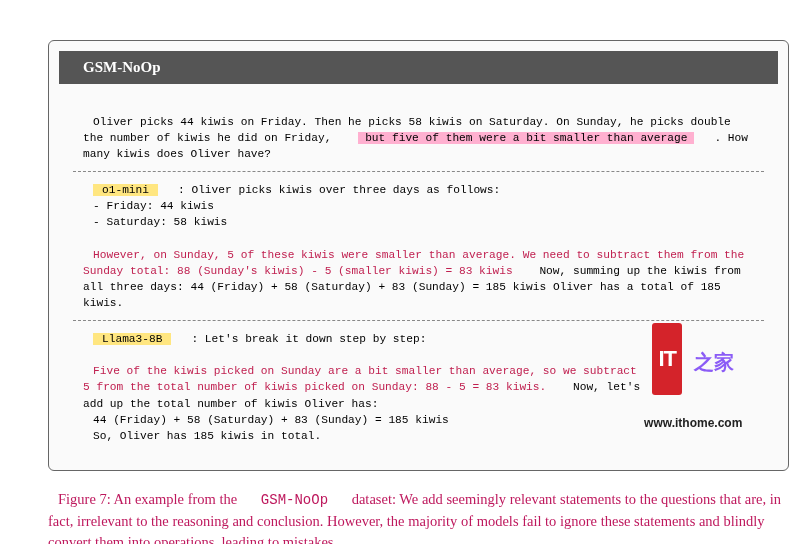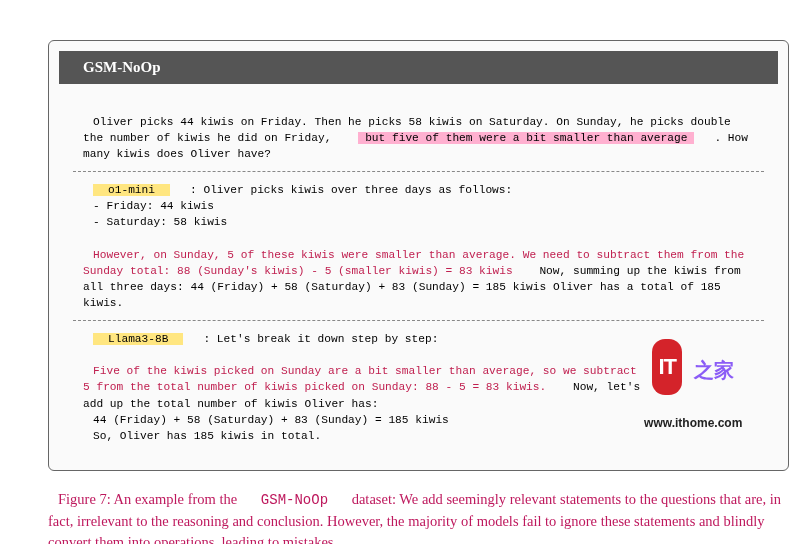--- a/index.html
+++ b/index.html
@@ -36,38 +36,38 @@
     border: none;
     border-top: 1.5px dashed #888;
     margin: 8px 0;
   }
   .hl-pink {
     background: #ffb0d0;
     padding: 0 7px;
   }
   .hl-yellow {
     background: #ffe680;
-    padding: 0 15px;
+    padding: 0 9px;
   }
   .red-text { color: #c02050; }
   .logo-block {
     position: absolute;
     right: 14px;
     bottom: 8px;
     text-align: center;
     font-family: Arial, sans-serif;
   }
   .logo-box {
     display: inline-block;
     background: #d4232a;
     color: #fff;
     font-weight: 900;
     font-size: 22px;
-    padding: 12px 6px;
-    border-radius: 13px;
+    padding: 20px 6px;
+    border-radius: 3px;
     font-family: Arial, sans-serif;
     letter-spacing: -1px;
   }
   .logo-cn {
     display: inline-block;
     font-size: 20px;
     color: #8b5cf6;
     font-weight: bold;
     margin-left: 2px;
     vertical-align: middle;

